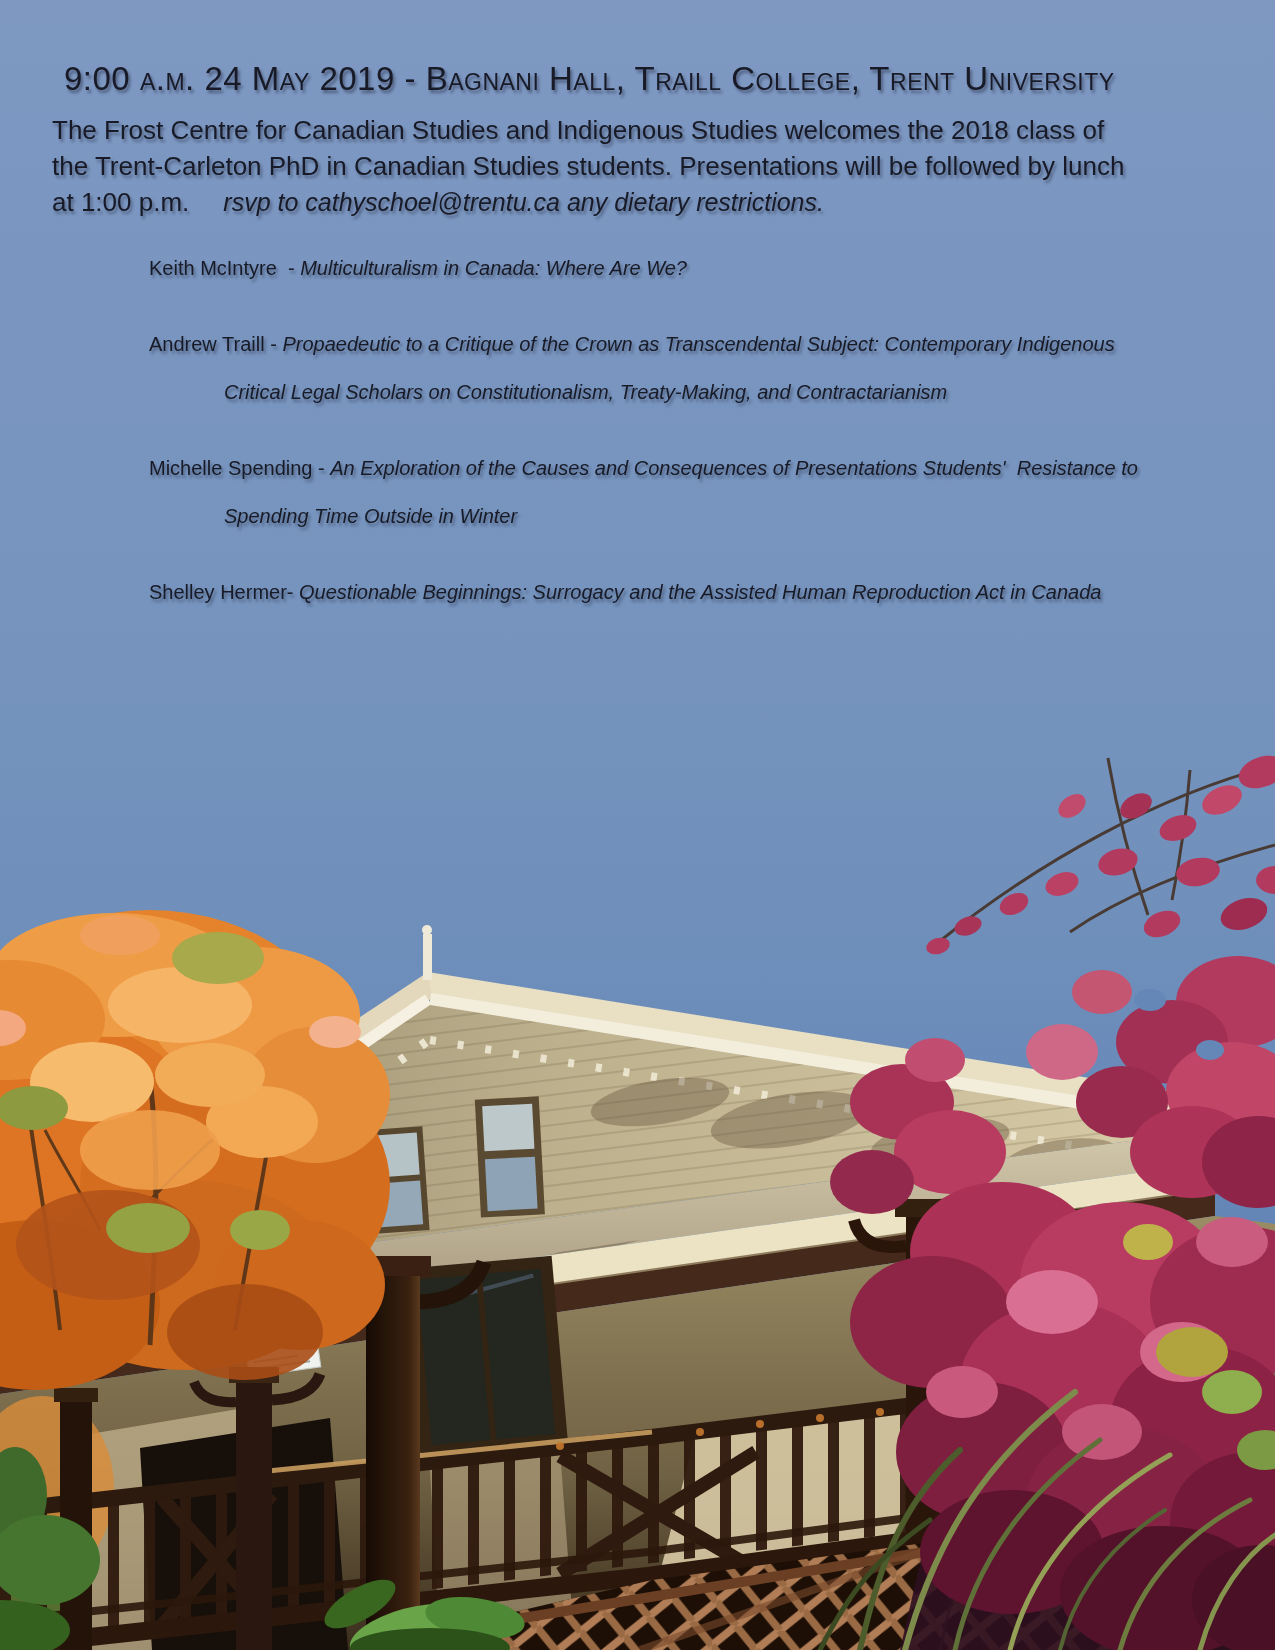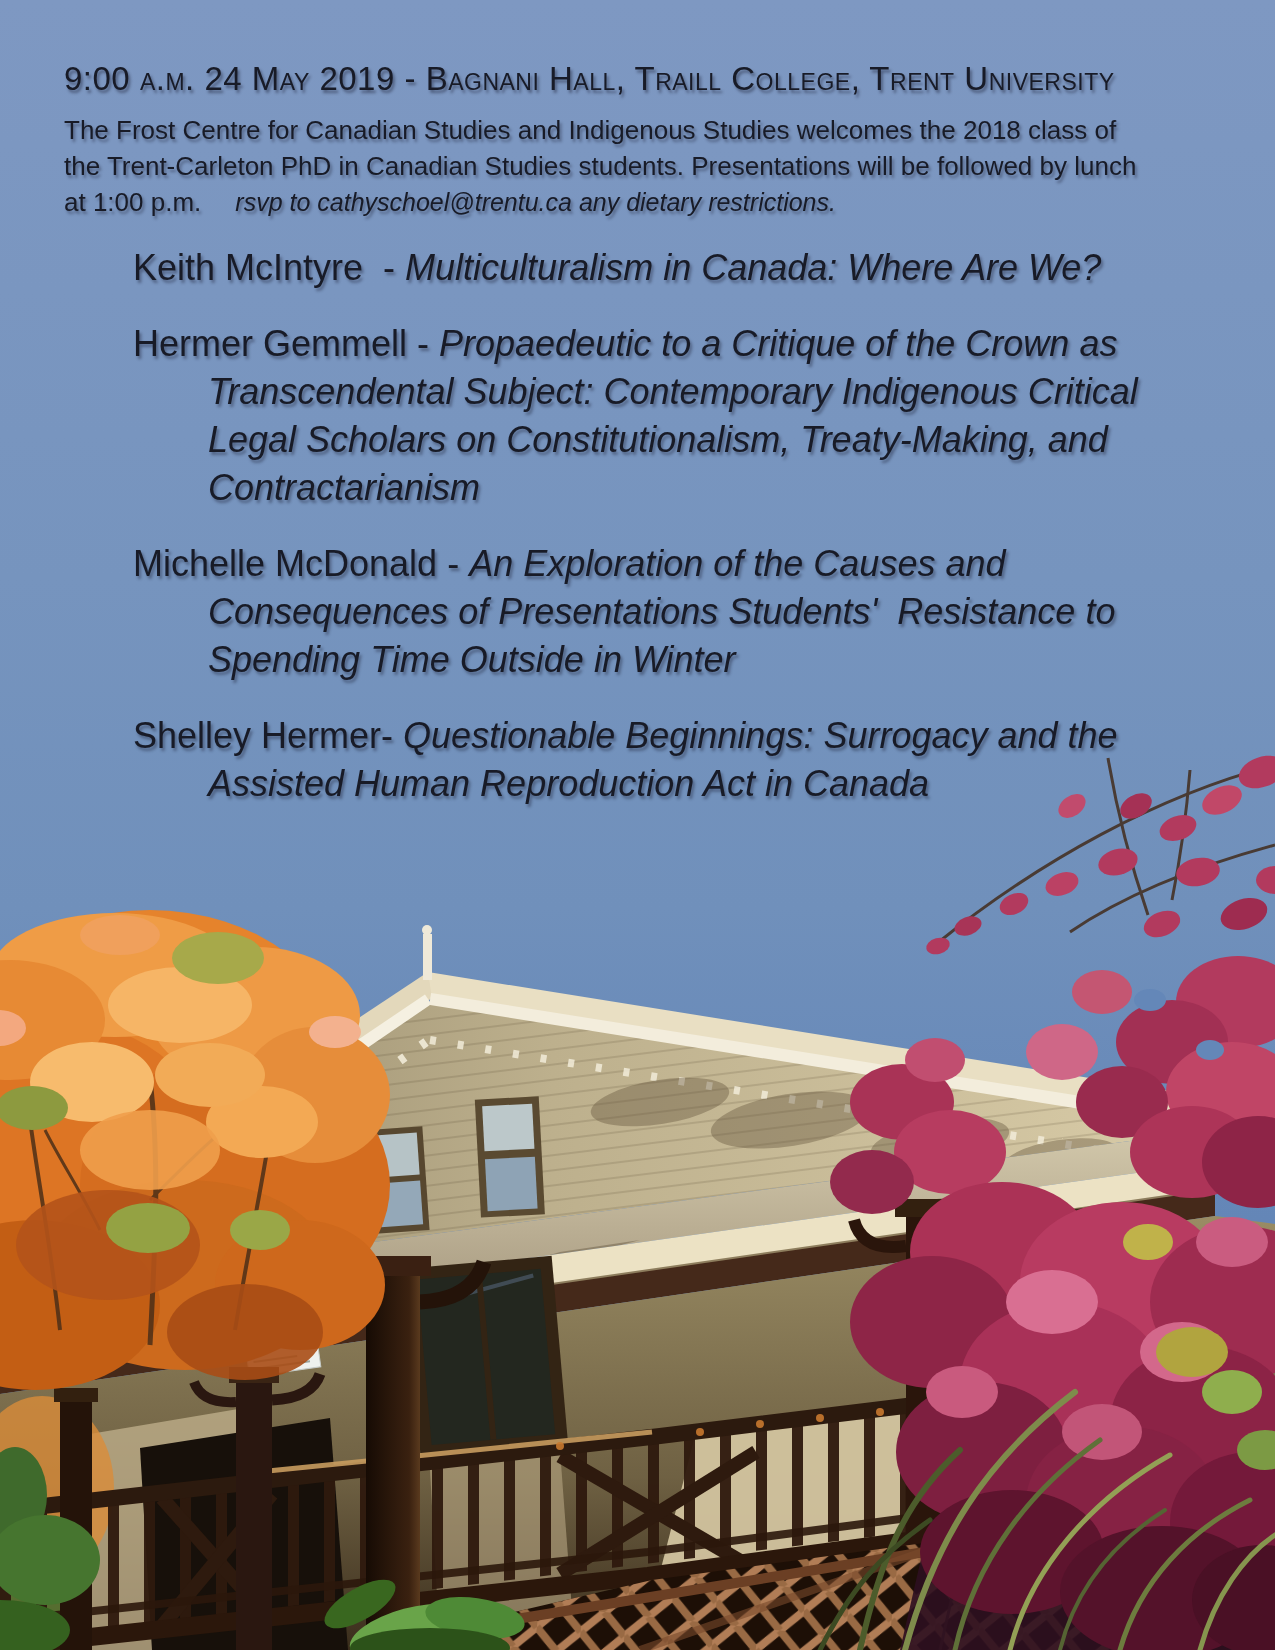--- a/index.html
+++ b/index.html
@@ -10,28 +10,28 @@
   }
   .scene{position:absolute;left:0;top:0;width:1275px;height:1650px;z-index:0;}
   .content{position:absolute;left:0;top:0;width:1275px;height:1650px;z-index:1;color:#181b27;}
   .event-title{
     position:absolute;left:64px;top:58px;font-size:33px;line-height:42px;
     font-variant:small-caps;letter-spacing:0.5px;white-space:nowrap;
     text-shadow:2px 3px 3px rgba(22,25,45,0.45);
     text-align:right;
   }
   .intro{
-    position:absolute;left:64px;top:112px;width:1092px;
+    position:absolute;left:52px;top:112px;width:1092px;
     font-size:26px;line-height:36px;
     text-shadow:2px 3px 3px rgba(22,25,45,0.40);
   }
   .rsvp-note{font-style:italic;font-size:25px;padding-left:34px;}
   .presentations{position:absolute;left:133px;top:244px;width:1012px;}
   .presentation{
-    font-size:36px;line-height:48px;margin:0 0 28px 0;
+    font-size:20px;line-height:48px;margin:0 0 28px 16px;
     padding-left:75px;text-indent:-75px;white-space:pre-wrap;
     text-shadow:2px 3px 3px rgba(22,25,45,0.40);
   }
   .presentation:nth-child(5){max-width:985px;}
   .presentation:nth-child(6){max-width:935px;text-align:center;}
   .presentation .ptitle{font-style:italic;}
 </style>
 </head>
 <body>
 
@@ -312,21 +312,21 @@
 </svg>
 
 <div class="content">
   <div class="event-title">9:00 a.m.  24 May 2019  - Bagnani Hall, Traill College, Trent University</div>
 
   <div class="intro"><span>The Frost Centre for Canadian Studies and Indigenous Studies welcomes the 2018 class of the Trent-Carleton PhD in Canadian Studies students. Presentations will be followed by lunch at 1:00 p.m.</span><span class="rsvp-note">rsvp to cathyschoel@trentu.ca any dietary restrictions.</span></div>
 
   <div class="presentations">
   <div class="presentation"><span class="pname">Keith McIntyre</span><span class="psep">  - </span><span class="ptitle">Multiculturalism in Canada: Where Are We?</span></div>
 
-  <div class="presentation"><span class="pname">Hermer Gemmell</span><span class="psep"> - </span><span class="ptitle">Propaedeutic to a Critique of the Crown as Transcendental Subject: Contemporary Indigenous Critical Legal Scholars on Constitutionalism, Treaty-Making, and Contractarianism</span></div>
-
-  <div class="presentation"><span class="pname">Michelle McDonald</span><span class="psep"> - </span><span class="ptitle">An Exploration of the Causes and Consequences of Presentations Students'  Resistance to Spending Time Outside in Winter</span></div>
+  <div class="presentation"><span class="pname">Andrew Traill</span><span class="psep"> - </span><span class="ptitle">Propaedeutic to a Critique of the Crown as Transcendental Subject: Contemporary Indigenous Critical Legal Scholars on Constitutionalism, Treaty-Making, and Contractarianism</span></div>
+
+  <div class="presentation"><span class="pname">Michelle Spending</span><span class="psep"> - </span><span class="ptitle">An Exploration of the Causes and Consequences of Presentations Students'  Resistance to Spending Time Outside in Winter</span></div>
 
 
 
   <div class="presentation"><span class="pname">Shelley Hermer</span><span class="psep">- </span><span class="ptitle">Questionable Beginnings: Surrogacy and the Assisted Human Reproduction Act in Canada</span></div>
 </div>
 </div>
 
 </body></html>

